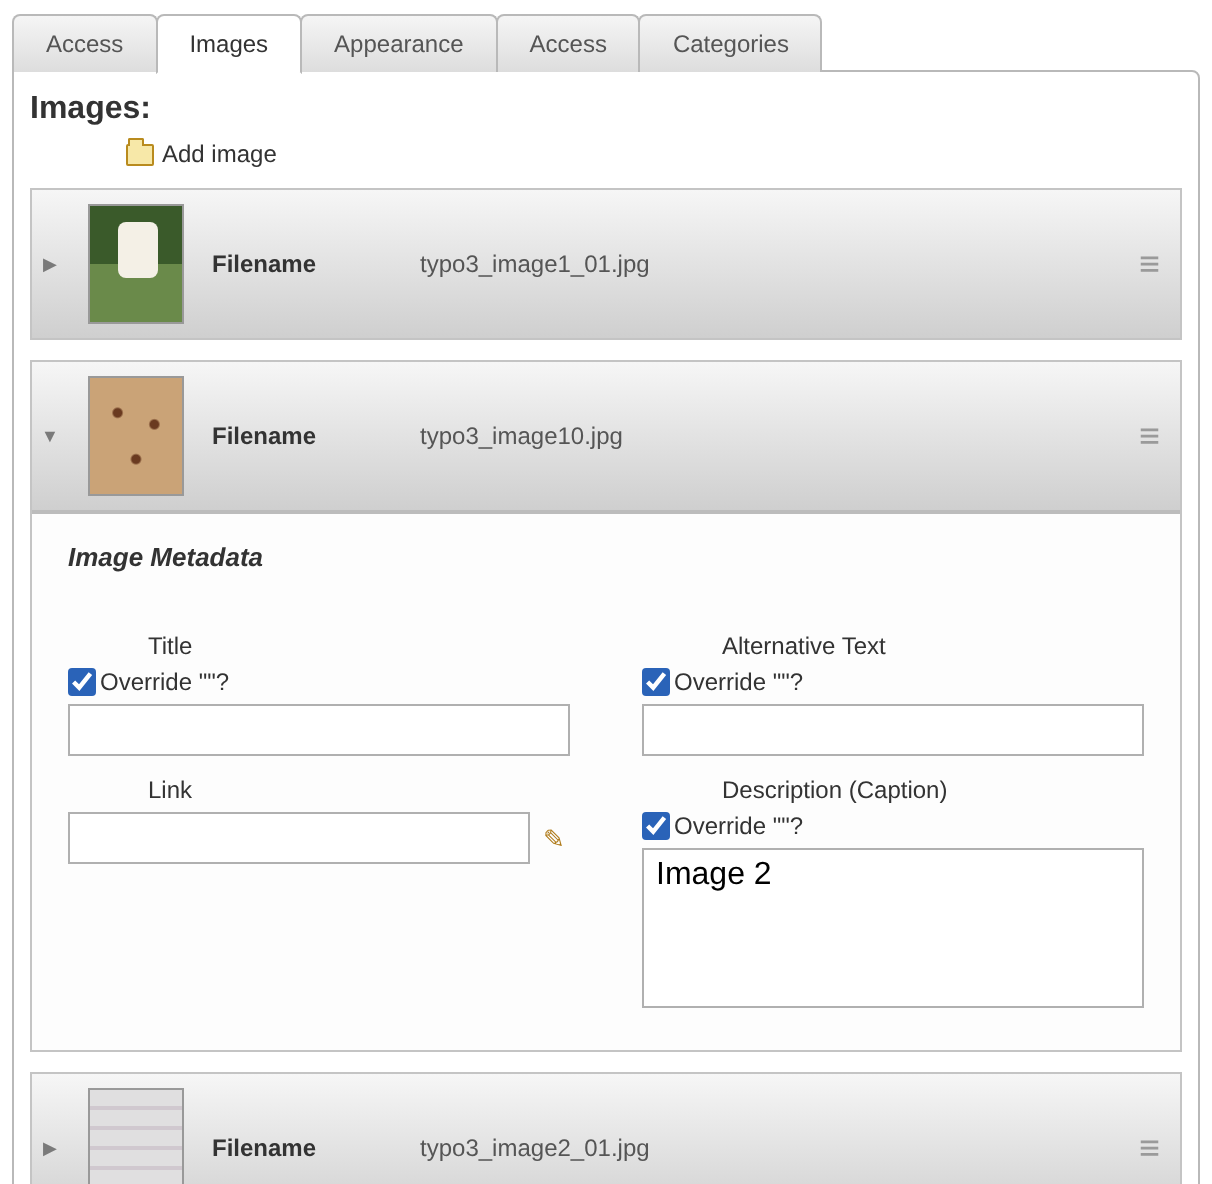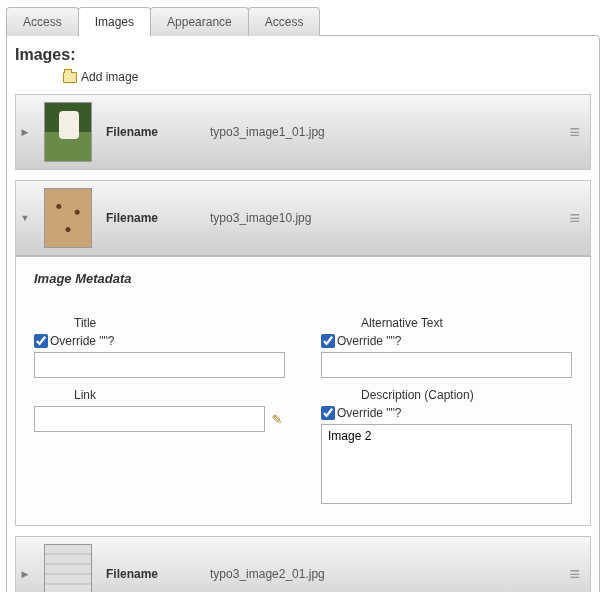--- a/index.html
+++ b/index.html
@@ -162,21 +162,21 @@
     padding: 2px 6px;
     font-family: inherit;
     font-size: 12px;
   }
   textarea {
     width: 100%;
     height: 80px;
     border: 1px solid #b0b0b0;
     padding: 4px 6px;
     font-family: inherit;
-    font-size: 12px;
+    font-size: 16px;
     resize: none;
   }
   .link-row {
     display:flex;
     align-items:center;
     gap:4px;
   }
   .link-row input { flex:1; }
   .link-icon {
     width:16px; height:16px;
@@ -188,20 +188,21 @@
   }
 </style>
 </head>
 <body>
 
 <div class="tabs">
   <div class="tab">Access</div>
   <div class="tab active">Images</div>
   <div class="tab">Appearance</div>
   <div class="tab">Access</div>
+  <div class="tab">Categories</div>
 </div>
 
 <div class="panel">
 
   <div class="section-label">Images:</div>
 
   <div class="add-image">
     <span class="folder-icon"></span>
     <span>Add image</span>
   </div>

